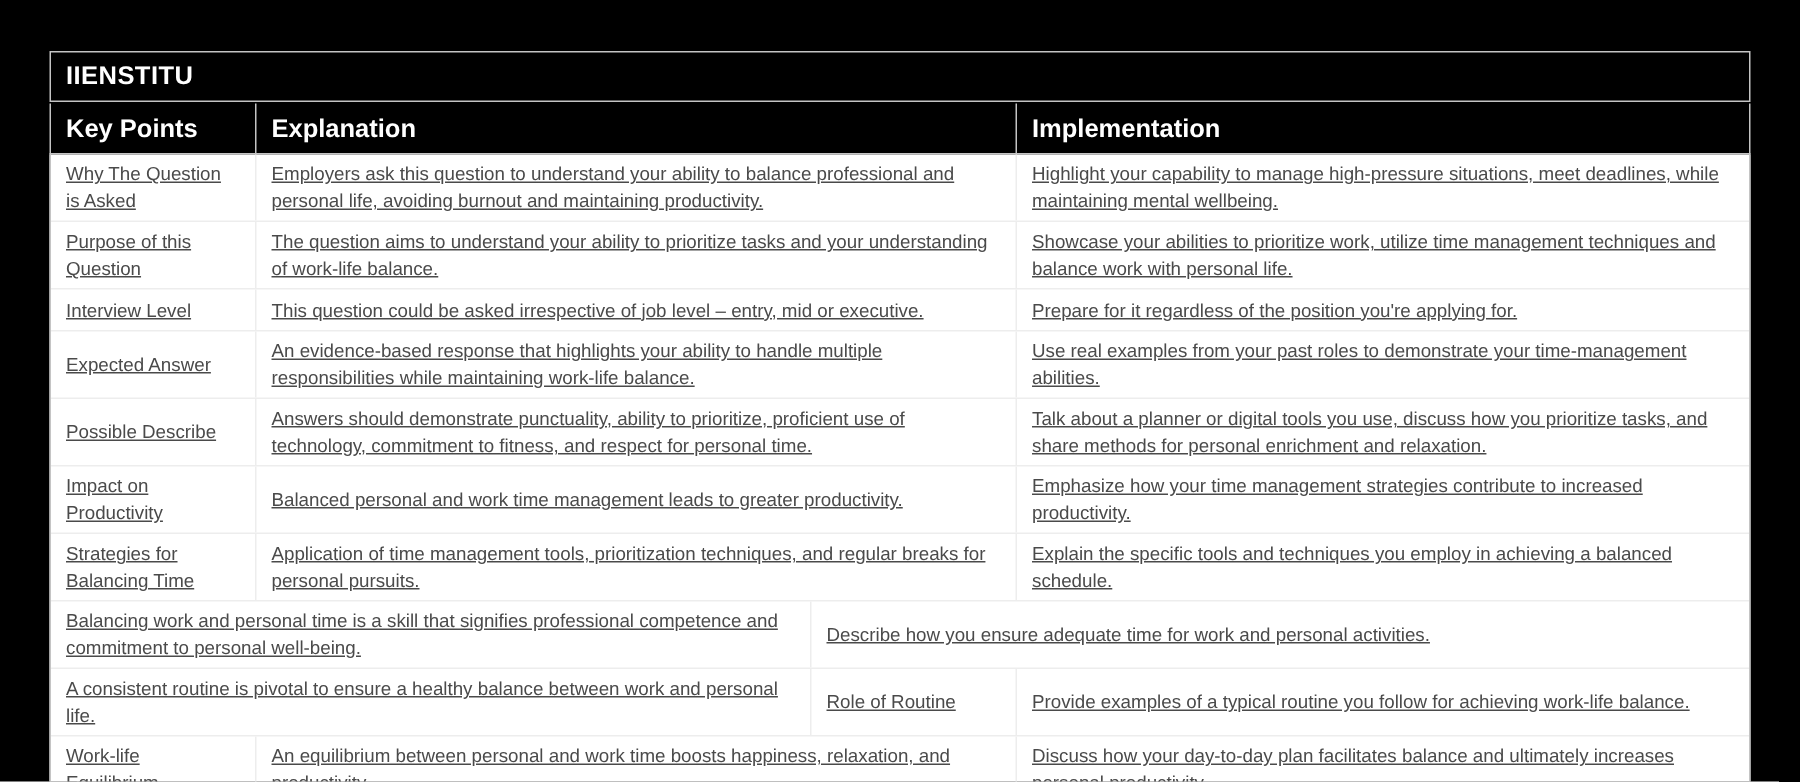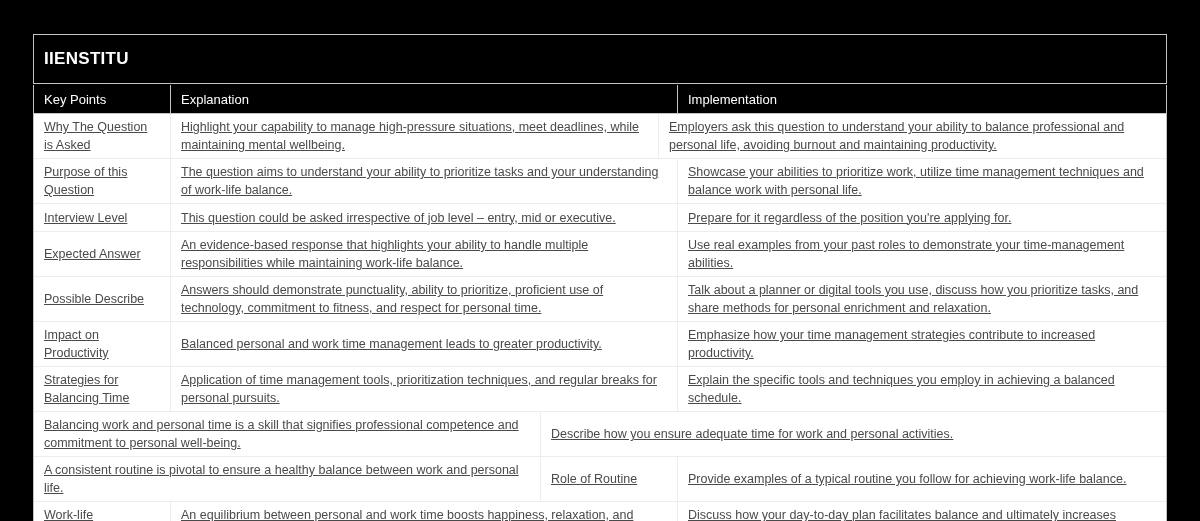--- a/index.html
+++ b/index.html
@@ -12,42 +12,42 @@
   }
   .frame {
     position: absolute;
     left: 33px;
     top: 34px;
     width: 1134px;
   }
   .titlebar {
     background: #000000;
     border: 1px solid #c4c4c4;
-    height: 50px;
+    height: 34px;
     display: flex;
     align-items: center;
     padding: 0 10px;
   }
   .titlebar .brand {
     color: #ffffff;
     font-weight: bold;
     font-size: 17px;
     letter-spacing: 0.3px;
   }
   .header-row {
     display: flex;
     background: #000000;
     border: 1px solid #c4c4c4;
     border-top: none;
     margin-top: 1px;
   }
   .header-cell {
     color: #ffffff;
-    font-weight: normal;
-    font-size: 13px;
+    font-weight: bold;
+    font-size: 17px;
     padding: 7px 10px 6px 10px;
     border-right: 1px solid #c4c4c4;
   }
   .header-cell:last-child { border-right: none; }
   .col-key  { width: 137px; flex: 0 0 137px; }
   .col-exp  { width: 507px; flex: 0 0 507px; }
   .col-impl { flex: 1 1 auto; }
   .tbody {
     background: #ffffff;
     border: 1px solid #c4c4c4;
@@ -83,22 +83,22 @@
   <div class="header-row">
     <div class="header-cell col-key">Key Points</div>
     <div class="header-cell col-exp">Explanation</div>
     <div class="header-cell col-impl">Implementation</div>
   </div>
 
   <div class="tbody">
 
     <div class="trow">
       <div class="tcell col-key">Why The Question is Asked</div>
+      <div class="tcell col-exp">Employers ask this question to understand your ability to balance professional and personal life, avoiding burnout and maintaining productivity.</div>
       <div class="tcell col-impl">Highlight your capability to manage high-pressure situations, meet deadlines, while maintaining mental wellbeing.</div>
-      <div class="tcell col-exp">Employers ask this question to understand your ability to balance professional and personal life, avoiding burnout and maintaining productivity.</div>
     </div>
 
     <div class="trow">
       <div class="tcell col-key">Purpose of this Question</div>
       <div class="tcell col-exp">The question aims to understand your ability to prioritize tasks and your understanding of work-life balance.</div>
       <div class="tcell col-impl">Showcase your abilities to prioritize work, utilize time management techniques and balance work with personal life.</div>
     </div>
 
     <div class="trow">
       <div class="tcell col-key">Interview Level</div>

